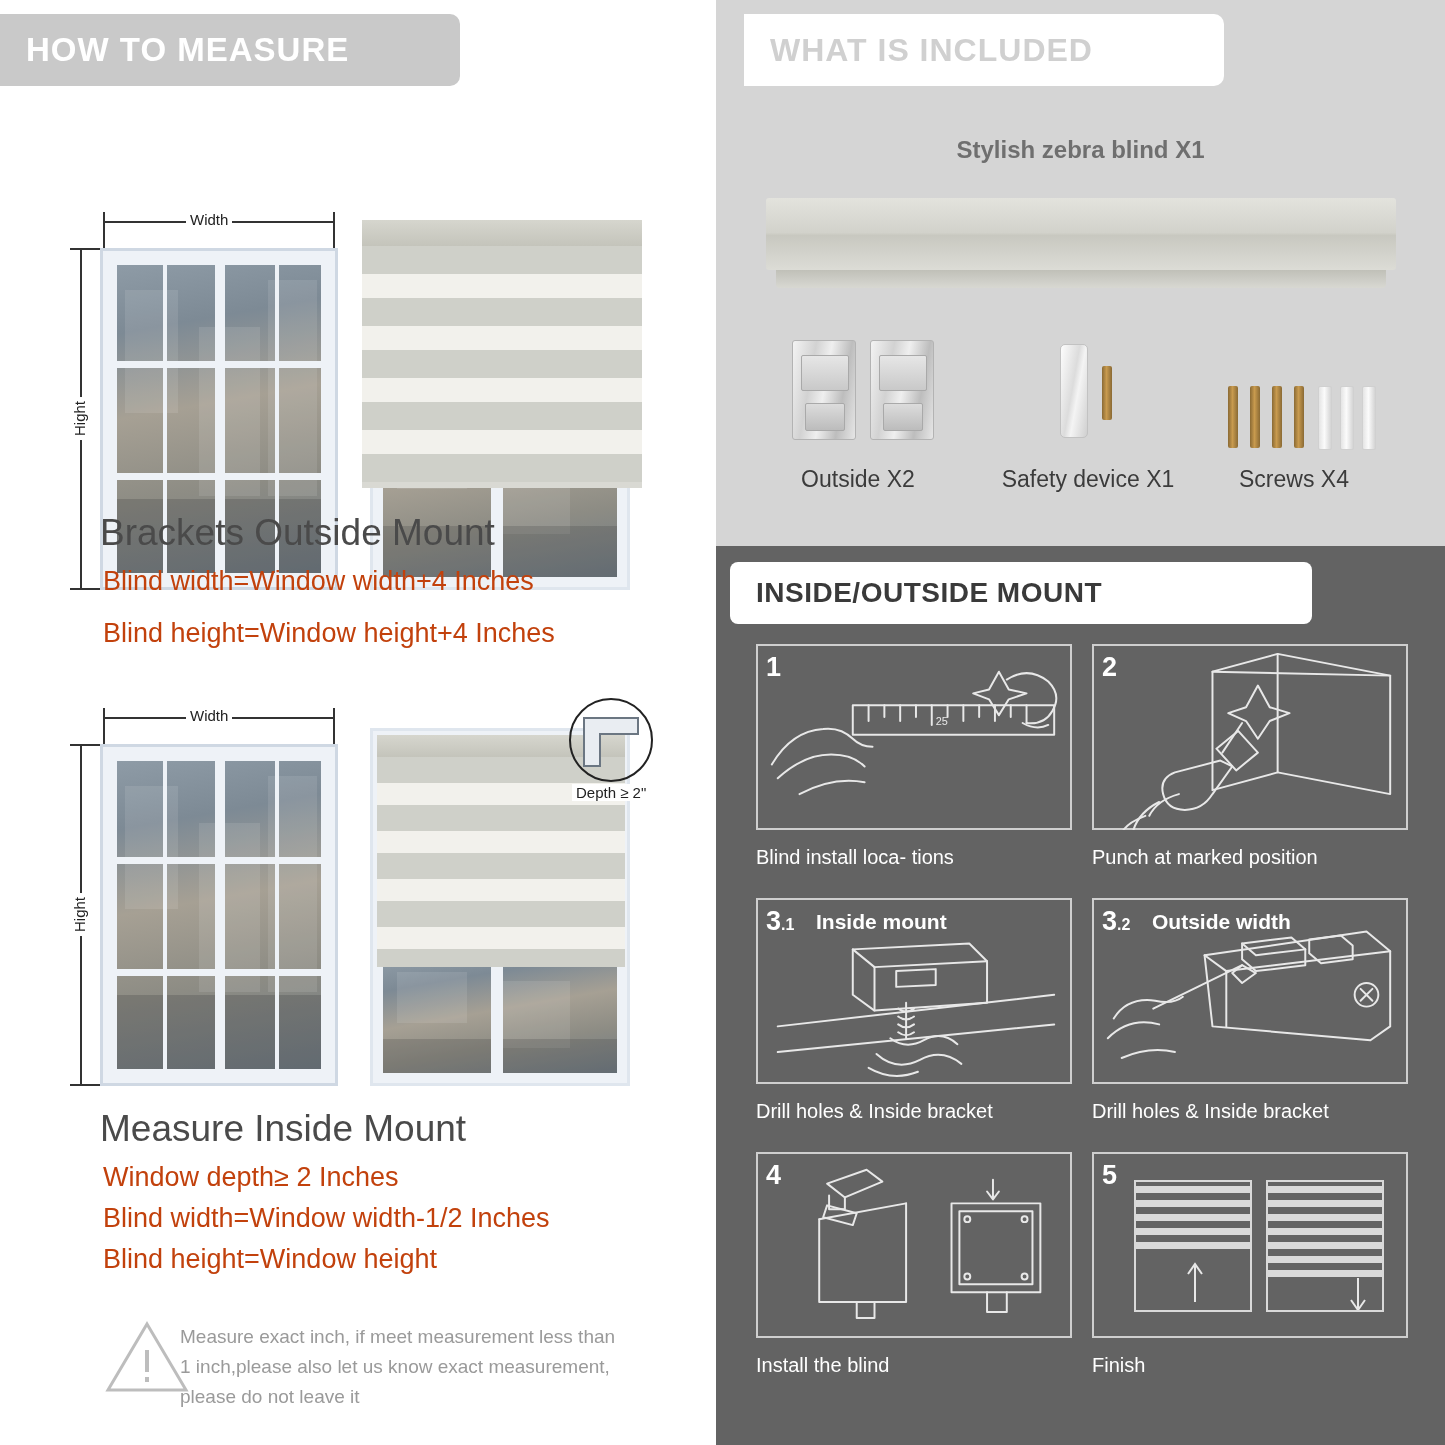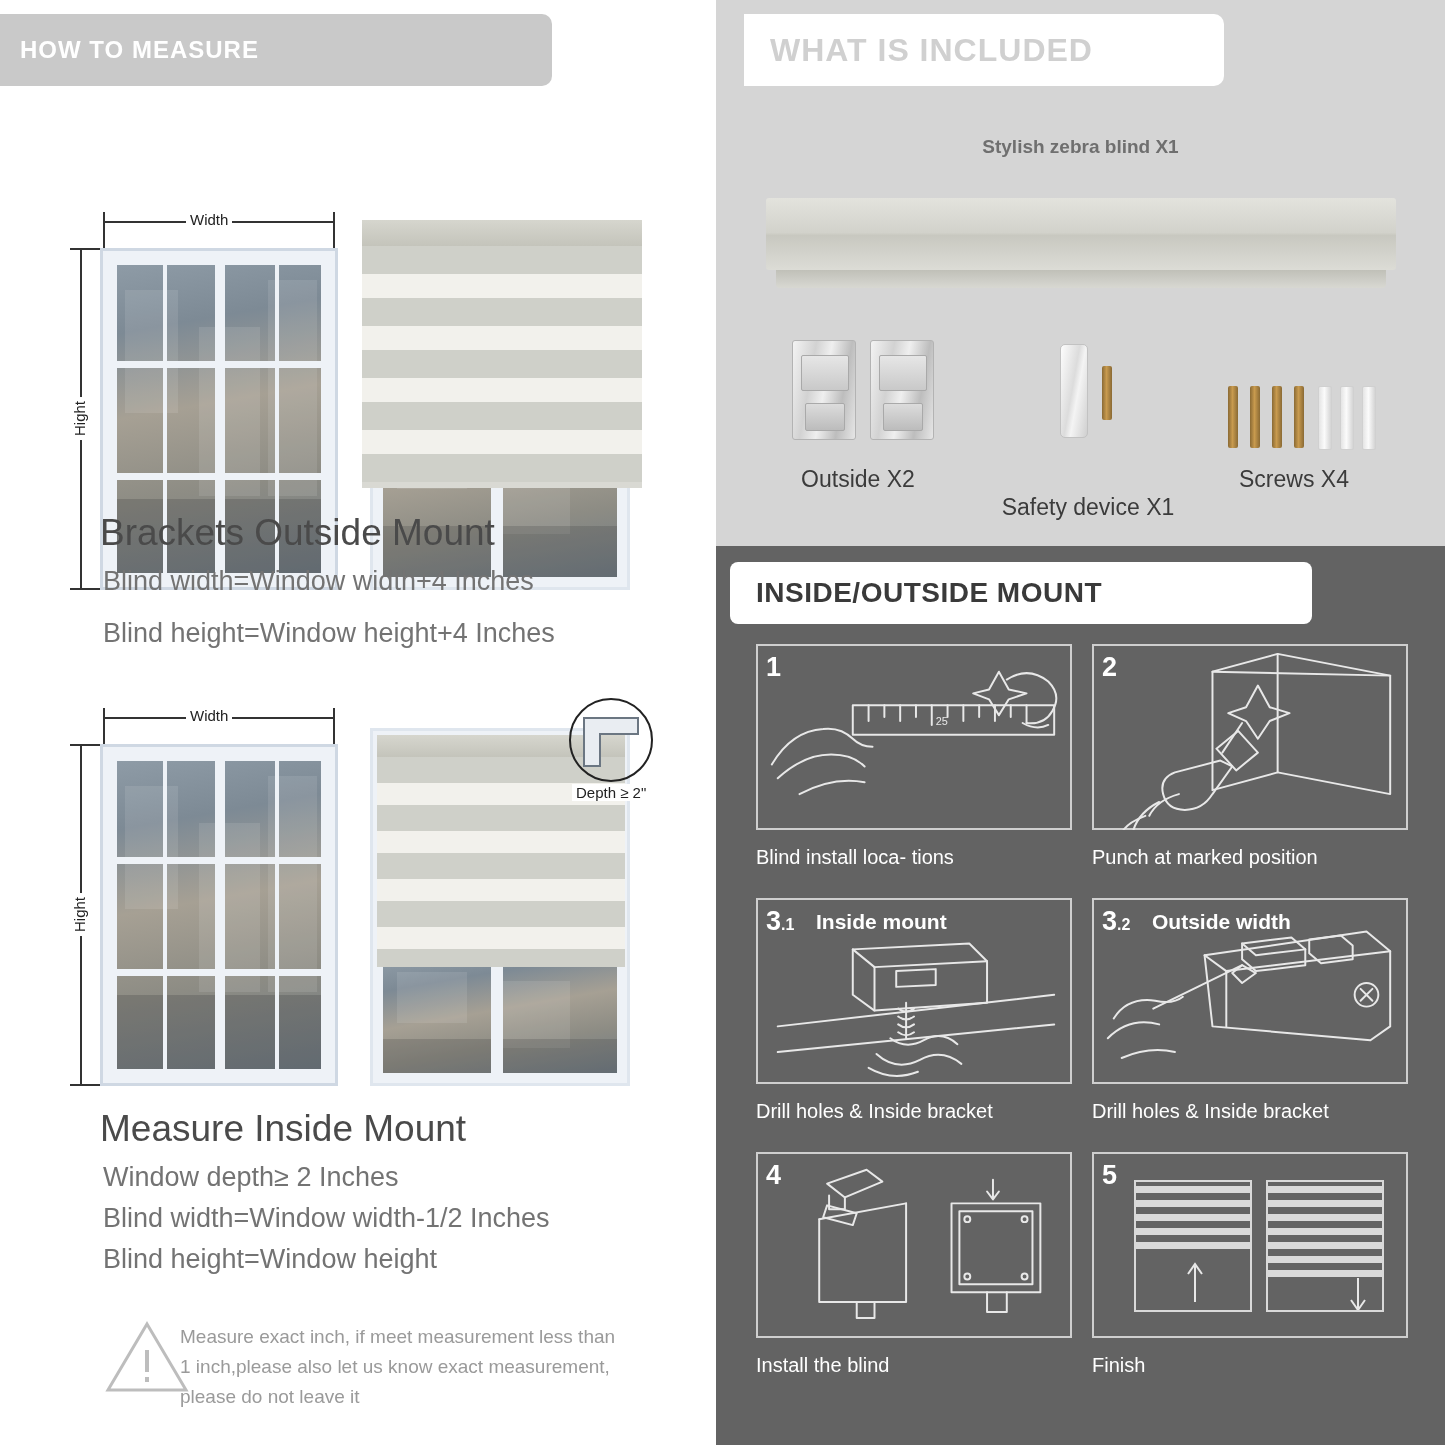--- a/index.html
+++ b/index.html
@@ -18,23 +18,23 @@
   }
   .panel-title{
     position:absolute;
     background:#c9c9c9;
     color:#ffffff;
     font-weight:bold;
     letter-spacing:1px;
     display:flex;align-items:center;
   }
   #howto-title{
-    left:0;top:14px;width:552px;height:72px;
+    left:0;top:14px;width:460px;height:72px;
     border-top-right-radius:10px;border-bottom-right-radius:10px;
-    font-size:24px;padding-left:20px;box-sizing:border-box;
+    font-size:33px;padding-left:26px;box-sizing:border-box;
   }
 
   
   .winwrap{position:absolute;}
   .win-frame{
     position:absolute;
     background:#eef2f7;
     border:3px solid #cfd8e3;
     box-sizing:border-box;
   }
@@ -68,21 +68,21 @@
   .dim-tick{position:absolute;background:#333;}
   .dim-label{position:absolute;font-size:15px;color:#222;background:#fff;padding:0 4px;}
   .dim-label.vert{
     transform:rotate(-90deg);transform-origin:center center;
   }
 
   .head-text{
     position:absolute;color:#4a4a4a;font-size:37px;font-weight:normal;
   }
   .sub-text{
-    position:absolute;color:#737373;font-size:27px;
+    position:absolute;color:#c2410c;font-size:27px;
   }
 
   .note{
     position:absolute;color:#9a9a9a;font-size:19px;line-height:30px;
   }
   .warn-tri{position:absolute;}
 
   
   .right-top{
     position:absolute;left:716px;top:0;width:729px;height:546px;background:#d5d5d5;
@@ -90,21 +90,21 @@
   #included-title{
     left:744px;top:14px;width:480px;height:72px;
     background:#ffffff;color:#d0d0d0;
     border-top-right-radius:10px;border-bottom-right-radius:10px;
     font-size:32px;padding-left:26px;box-sizing:border-box;position:absolute;
     display:flex;align-items:center;font-weight:bold;letter-spacing:1px;
     z-index:5;
   }
   .incl-main-label{
     position:absolute;left:716px;top:136px;width:729px;text-align:center;
-    color:#6f6f6f;font-size:19px;font-weight:bold;
+    color:#6f6f6f;font-size:24px;font-weight:bold;
   }
   .headrail{
     position:absolute;left:766px;top:198px;width:630px;height:72px;
     background:linear-gradient(180deg,#e3e3dd 0%,#d2d2cb 48%,#c8c8c0 52%,#dcdcd6 100%);
     border-radius:3px;
   }
   .headrail-lip{
     position:absolute;left:776px;top:270px;width:610px;height:18px;
     background:linear-gradient(180deg,#c0c0b8,#d8d8d2);
     border-radius:0 0 4px 4px;
@@ -308,21 +308,21 @@
 
   <div class="headrail"></div>
   <div class="headrail-lip"></div>
 
   <div class="bracket" style="left:792px;top:340px;"></div>
   <div class="bracket" style="left:870px;top:340px;"></div>
   <div class="part-label" style="left:760px;top:466px;width:196px;">Outside X2</div>
 
   <div class="safety" style="left:1060px;top:344px;"></div>
   <div class="screw" style="left:1102px;top:366px;height:54px;"></div>
-  <div class="part-label" style="left:990px;top:466px;width:196px;margin-top:28px;">Safety device X1</div>
+  <div class="part-label" style="left:990px;top:466px;width:196px;">Safety device X1</div>
 
   <div class="screw" style="left:1228px;top:386px;height:62px;"></div>
   <div class="screw" style="left:1250px;top:386px;height:62px;"></div>
   <div class="screw" style="left:1272px;top:386px;height:62px;"></div>
   <div class="screw" style="left:1294px;top:386px;height:62px;"></div>
   <div class="anchor" style="left:1318px;top:386px;height:62px;"></div>
   <div class="anchor" style="left:1340px;top:386px;height:62px;"></div>
   <div class="anchor" style="left:1362px;top:386px;height:62px;"></div>
   <div class="part-label" style="left:1196px;top:466px;width:196px;">Screws X4</div>
 

